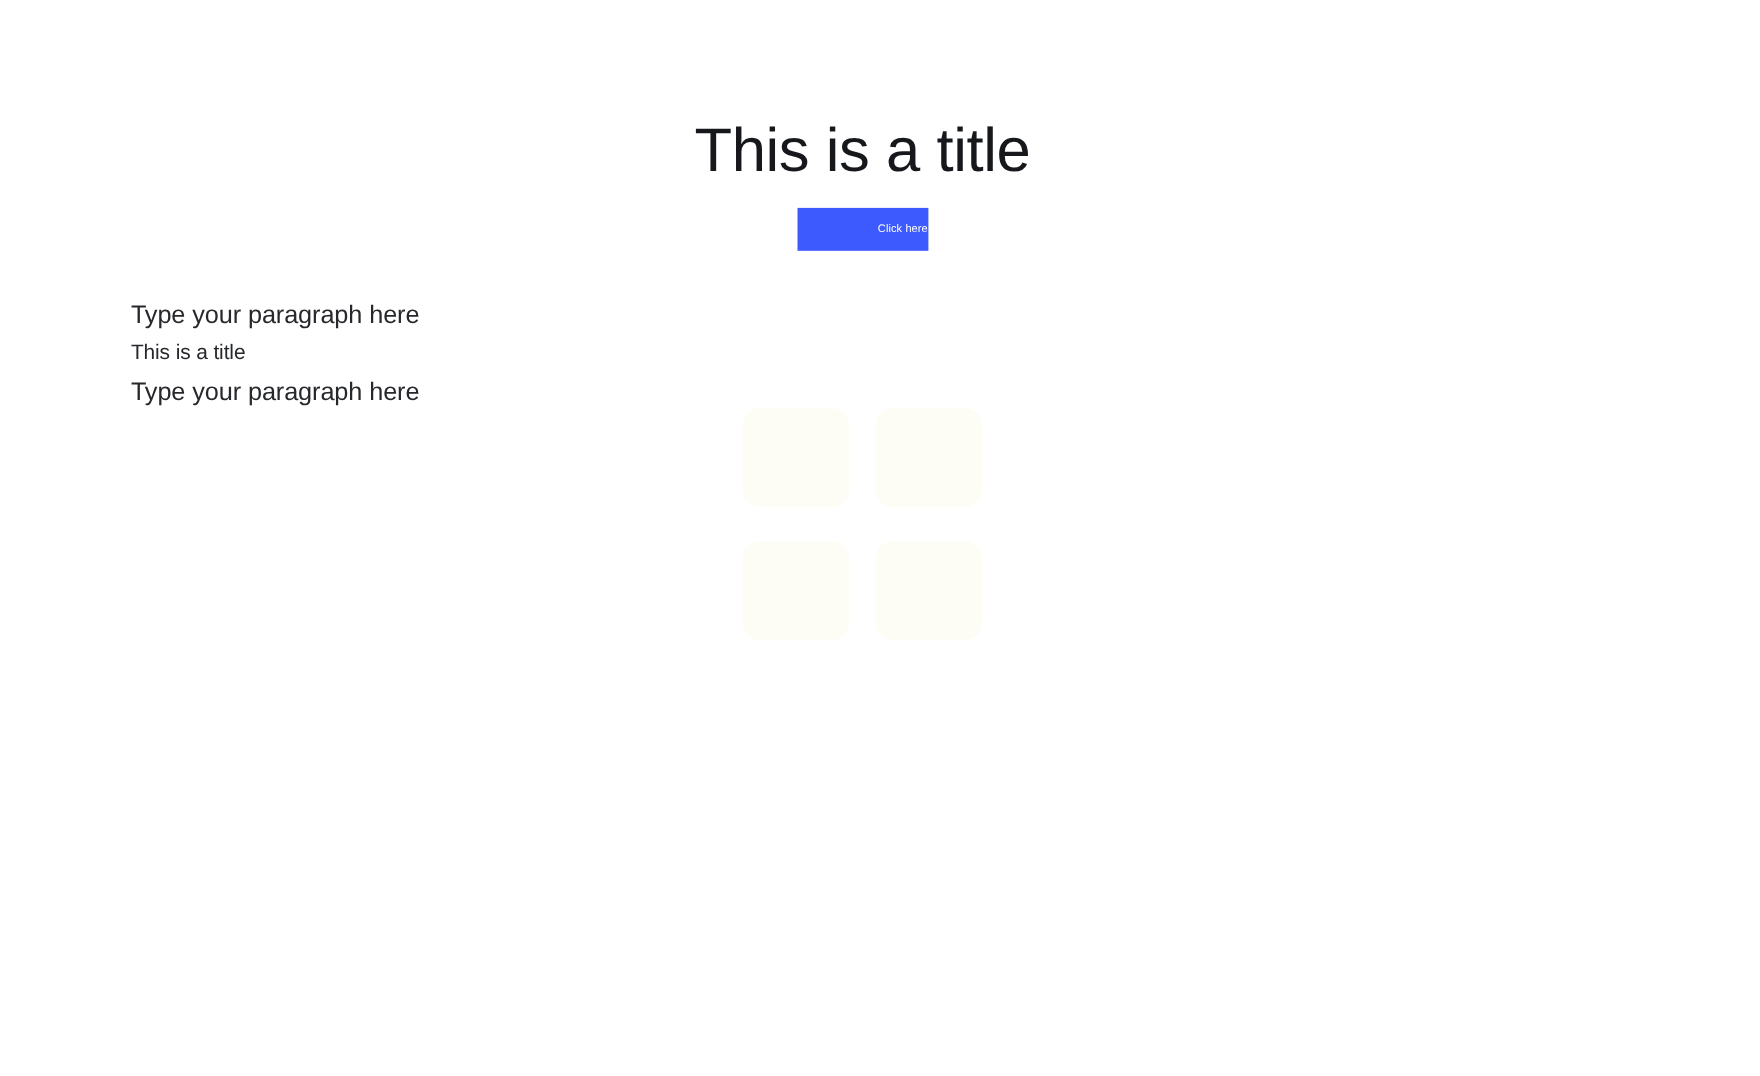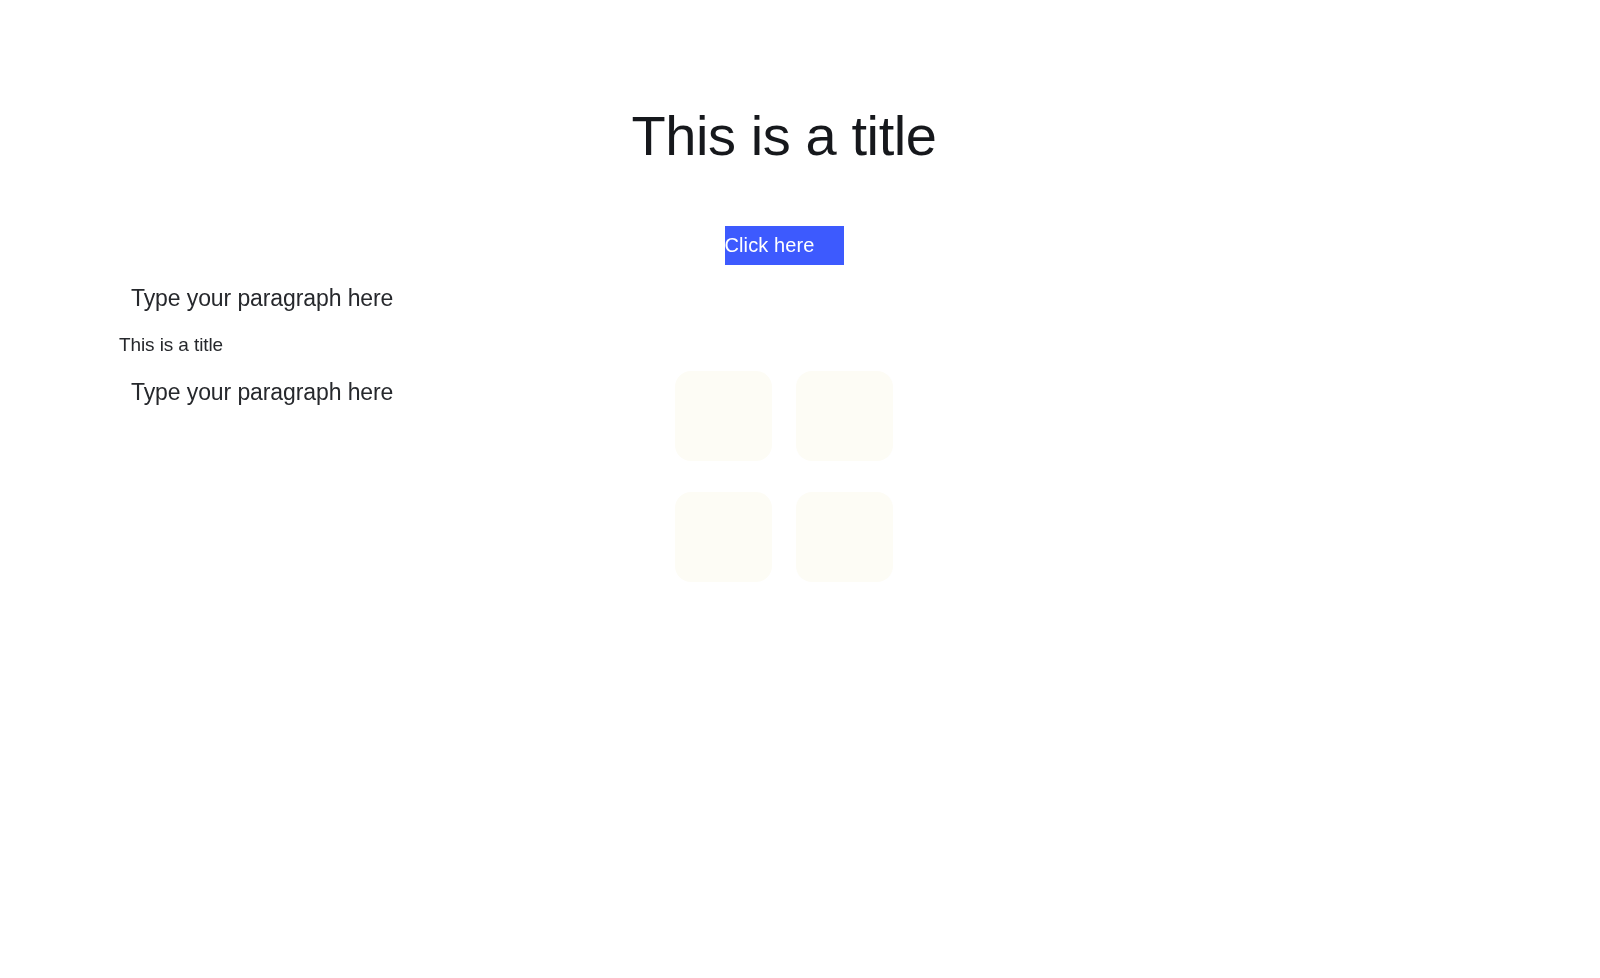--- a/index.html
+++ b/index.html
@@ -53,39 +53,38 @@
     box-sizing: border-box;
     width: 119px;
     height: 39px;
     line-height: 39px;
     padding: 0;
     border: none;
     border-radius: 0;
     background: #3d5afe;
     color: #ffffff;
     font-family: "Liberation Sans", sans-serif;
-    font-size: 20px;
+    font-size: 10px;
     font-weight: 500;
     letter-spacing: 0.1px;
-    text-align: left;
+    text-align: right;
     cursor: pointer;
     vertical-align: top;
-    margin-top: 37px;
   }
 
   
   .text-column {
     position: absolute;
     left: 119px;
     top: 268px;
     width: 560px;
   }
 
   .paragraph-line {
-    margin: 12px;
+    margin: 0;
     font-size: 23px;
     line-height: 36px;
     font-weight: 400;
     letter-spacing: -0.1px;
     color: #26282c;
     white-space: nowrap;
   }
 
   .subtitle-line {
     margin: 0;

